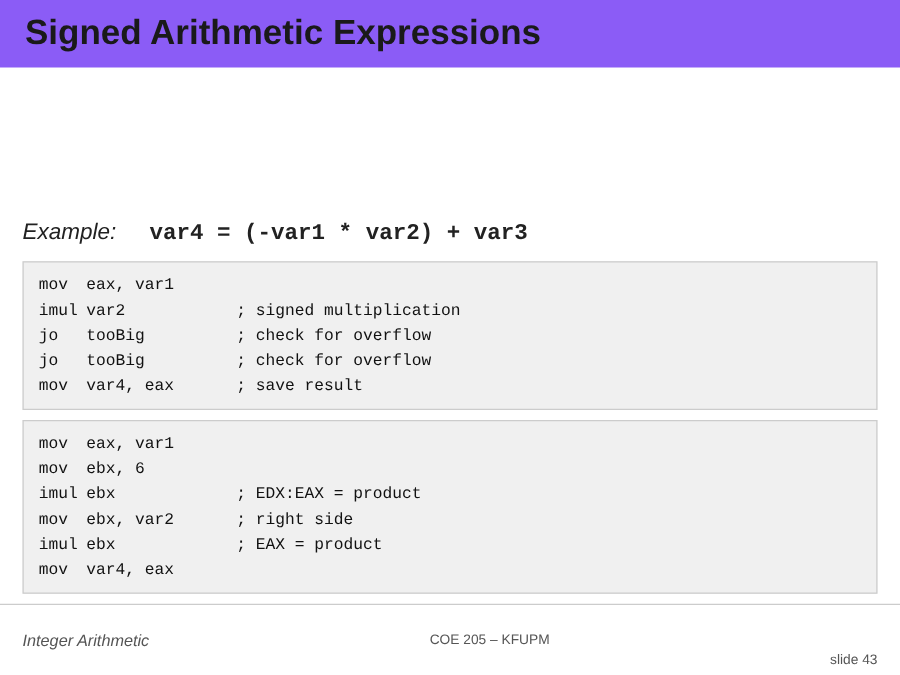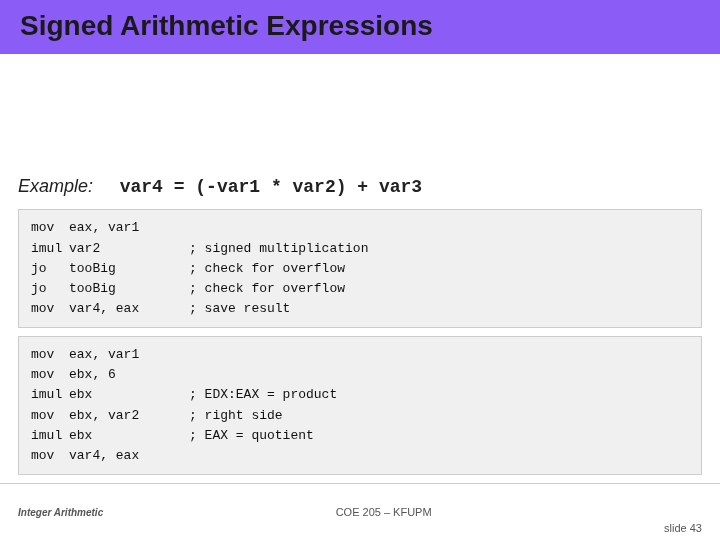--- a/index.html
+++ b/index.html
@@ -85,25 +85,24 @@
     .footer {
       display: flex;
       justify-content: space-between;
       align-items: center;
       padding: 6px 18px 6px 18px;
       border-top: 1px solid #ccc;
       background: #fff;
     }
 
     .footer-left {
-      font-size: 10px;
+      font-size: 13px;
       color: #555;
       font-style: italic;
       font-family: Arial, sans-serif;
-      font-weight: bold;
     }
 
     .footer-center {
       font-size: 11px;
       color: #555;
       font-family: Arial, sans-serif;
       text-align: right;
     }
 
     .footer-right {
@@ -181,21 +180,21 @@
             <td class="col-comment">; EDX:EAX = product</td>
           </tr>
           <tr>
             <td class="col-instr">mov</td>
             <td class="col-args">ebx, var2</td>
             <td class="col-comment">; right side</td>
           </tr>
           <tr>
             <td class="col-instr">imul</td>
             <td class="col-args">ebx</td>
-            <td class="col-comment">; EAX = quotient</td>
+            <td class="col-comment">; EAX = product</td>
           </tr>
           <tr>
             <td class="col-instr">mov</td>
             <td class="col-args">var4, eax</td>
             <td class="col-comment"></td>
           </tr>
         </tbody>
       </table>
     </div>
 

